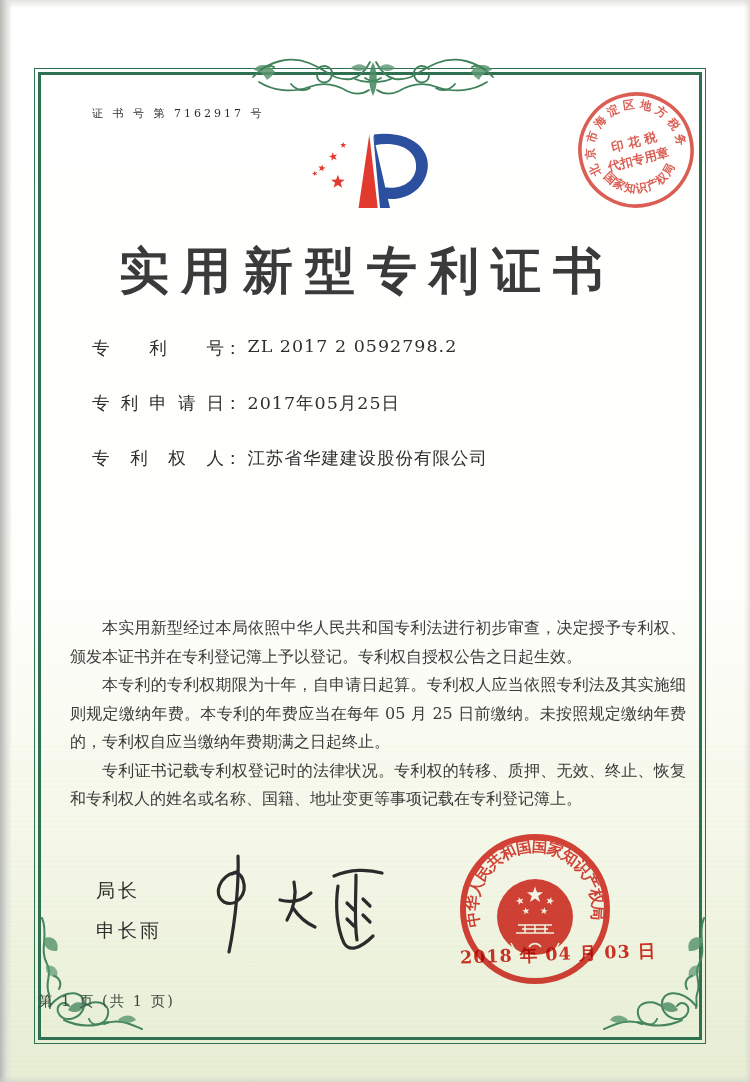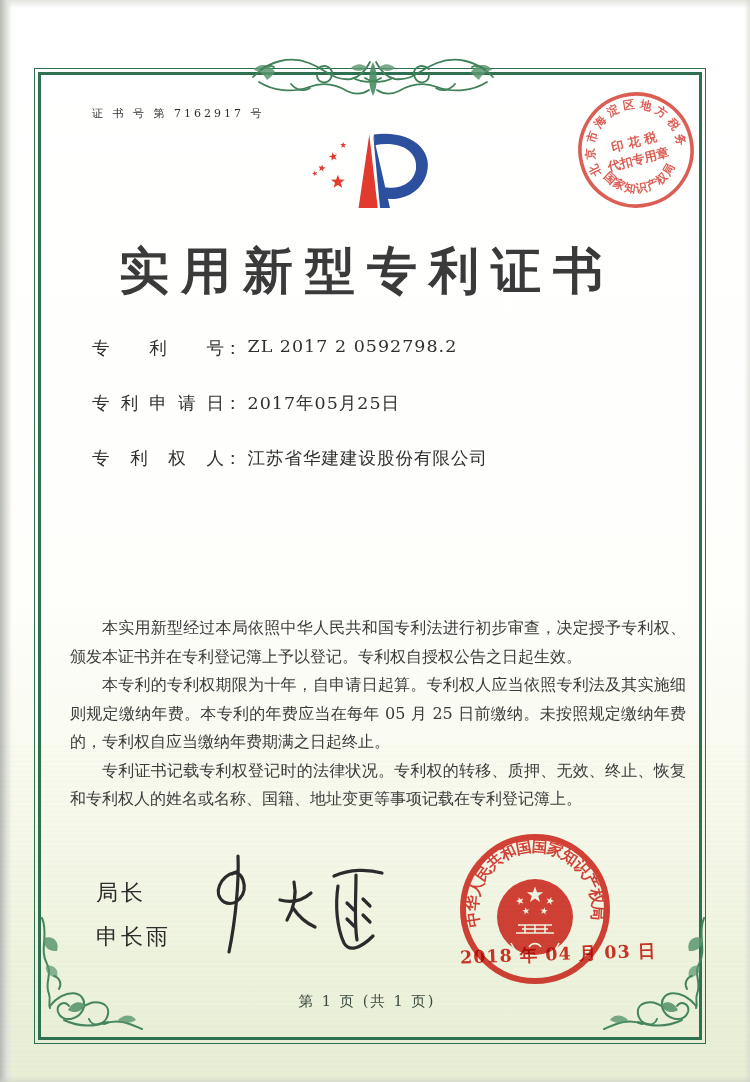--- a/index.html
+++ b/index.html
@@ -32,29 +32,29 @@
   .frow{height:55px;font-size:17.5px;color:#2f2f2f;white-space:nowrap;}
   .flabel{display:inline-block;width:132px;text-align:justify;text-align-last:justify;vertical-align:top;}
   .fcolon{display:inline-block;vertical-align:top;}
   .fvalue{display:inline-block;margin-left:6px;vertical-align:top;letter-spacing:1px;}
 
   .body-text{position:absolute;left:70px;top:614px;width:616px;font-size:16px;line-height:28.5px;
         color:#3b3b3b;text-align:justify;}
   .body-text p{margin:0;text-indent:2em;}
 
   .signer{position:absolute;left:96px;top:878px;font-family:Liberation Serif, serif;
-        font-size:22px;color:#2d2d2d;letter-spacing:3px;}
+        font-size:19px;color:#2d2d2d;letter-spacing:3px;}
   .signer .line{margin-bottom:14px;}
   .signature{position:absolute;left:198px;top:848px;}
 
   .official-seal{position:absolute;left:449px;top:823px;opacity:.92;mix-blend-mode:multiply;}
   .seal-date{position:absolute;left:460px;top:942px;width:200px;font-size:17.5px;font-weight:600;
         color:#d8352a;letter-spacing:1px;transform:rotate(-2deg);mix-blend-mode:multiply;}
 
-  .footer{position:absolute;left:38px;top:992px;width:658px;text-align:center;font-size:14.5px;
+  .footer{position:absolute;left:38px;top:992px;width:658px;font-size:14.5px;
         letter-spacing:2px;color:#3c4a41;}
 
   .ornament-top{position:absolute;left:247px;top:50px;}
   .ornament-bl{position:absolute;left:34px;top:916px;}
   .ornament-br{position:absolute;left:600px;top:916px;}
   svg text{font-family:"DejaVu Serif","Liberation Serif",serif;}
 </style>
 </head>
 <body>
 

